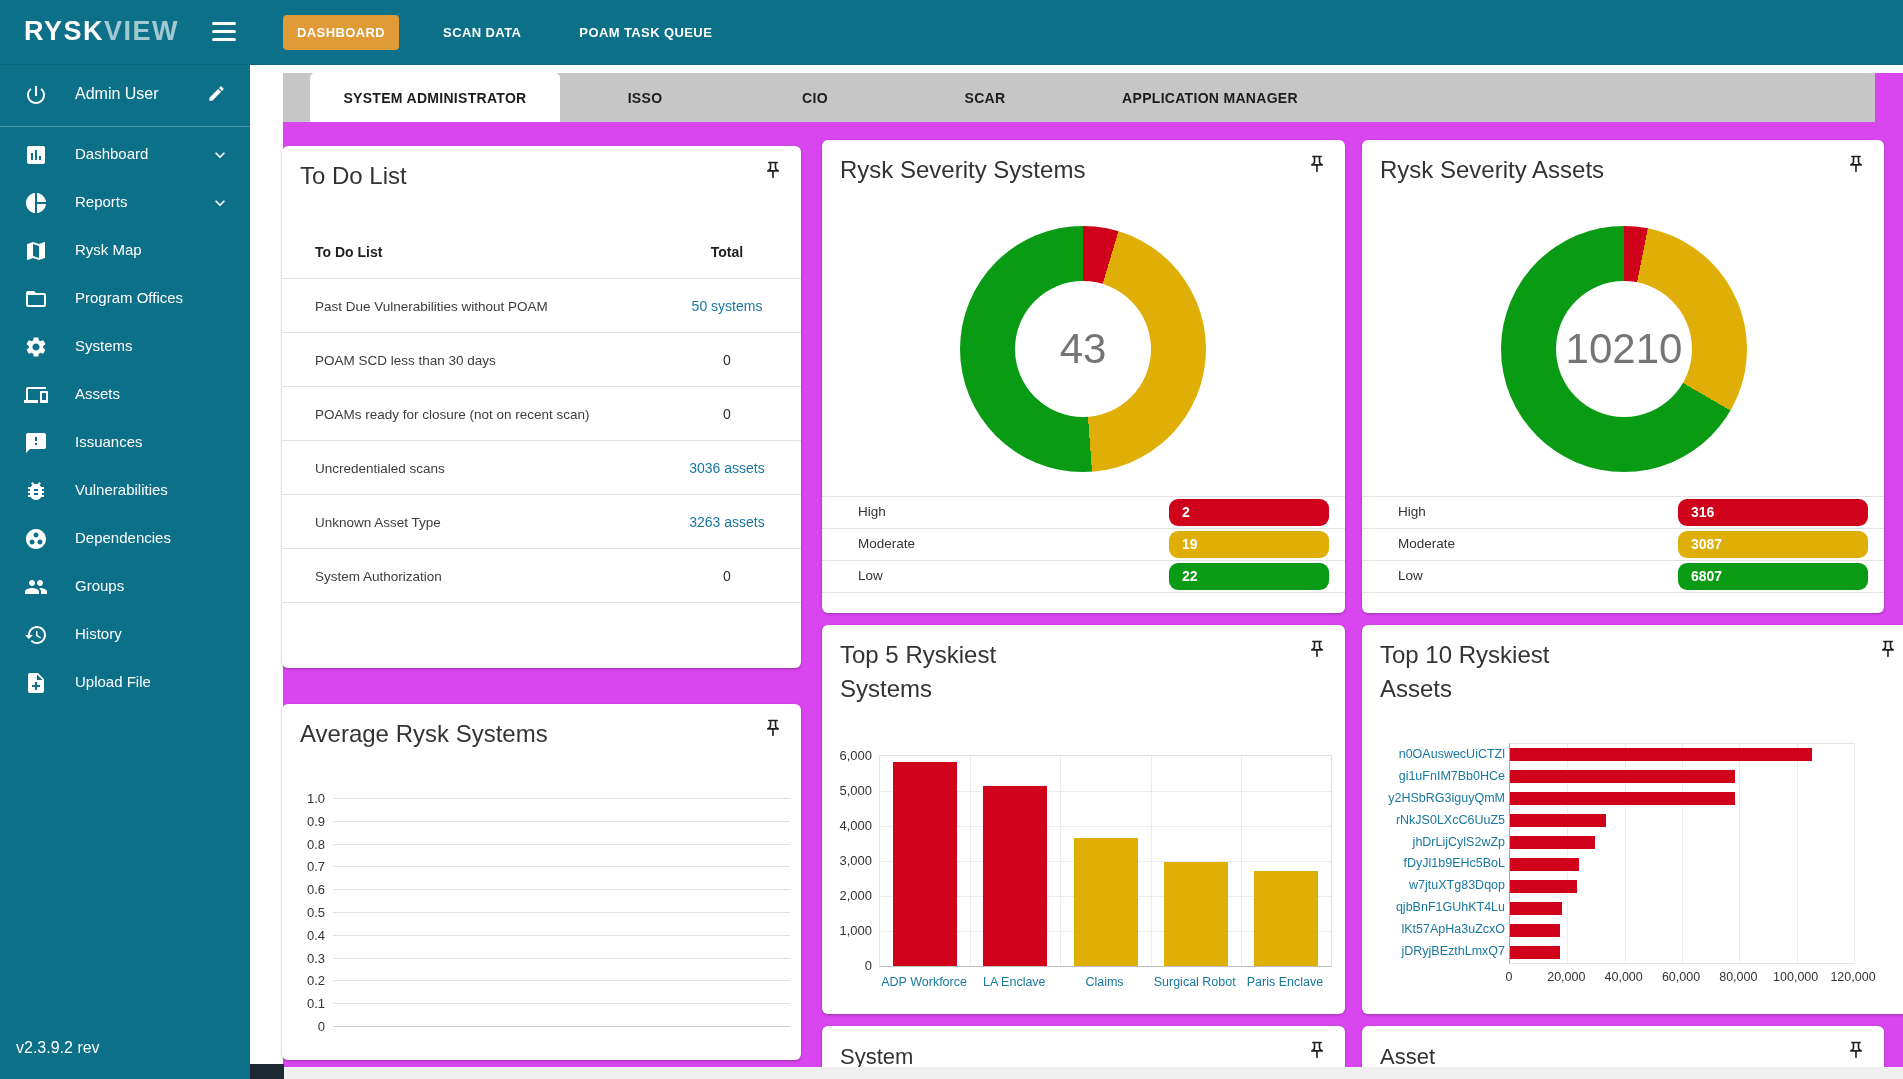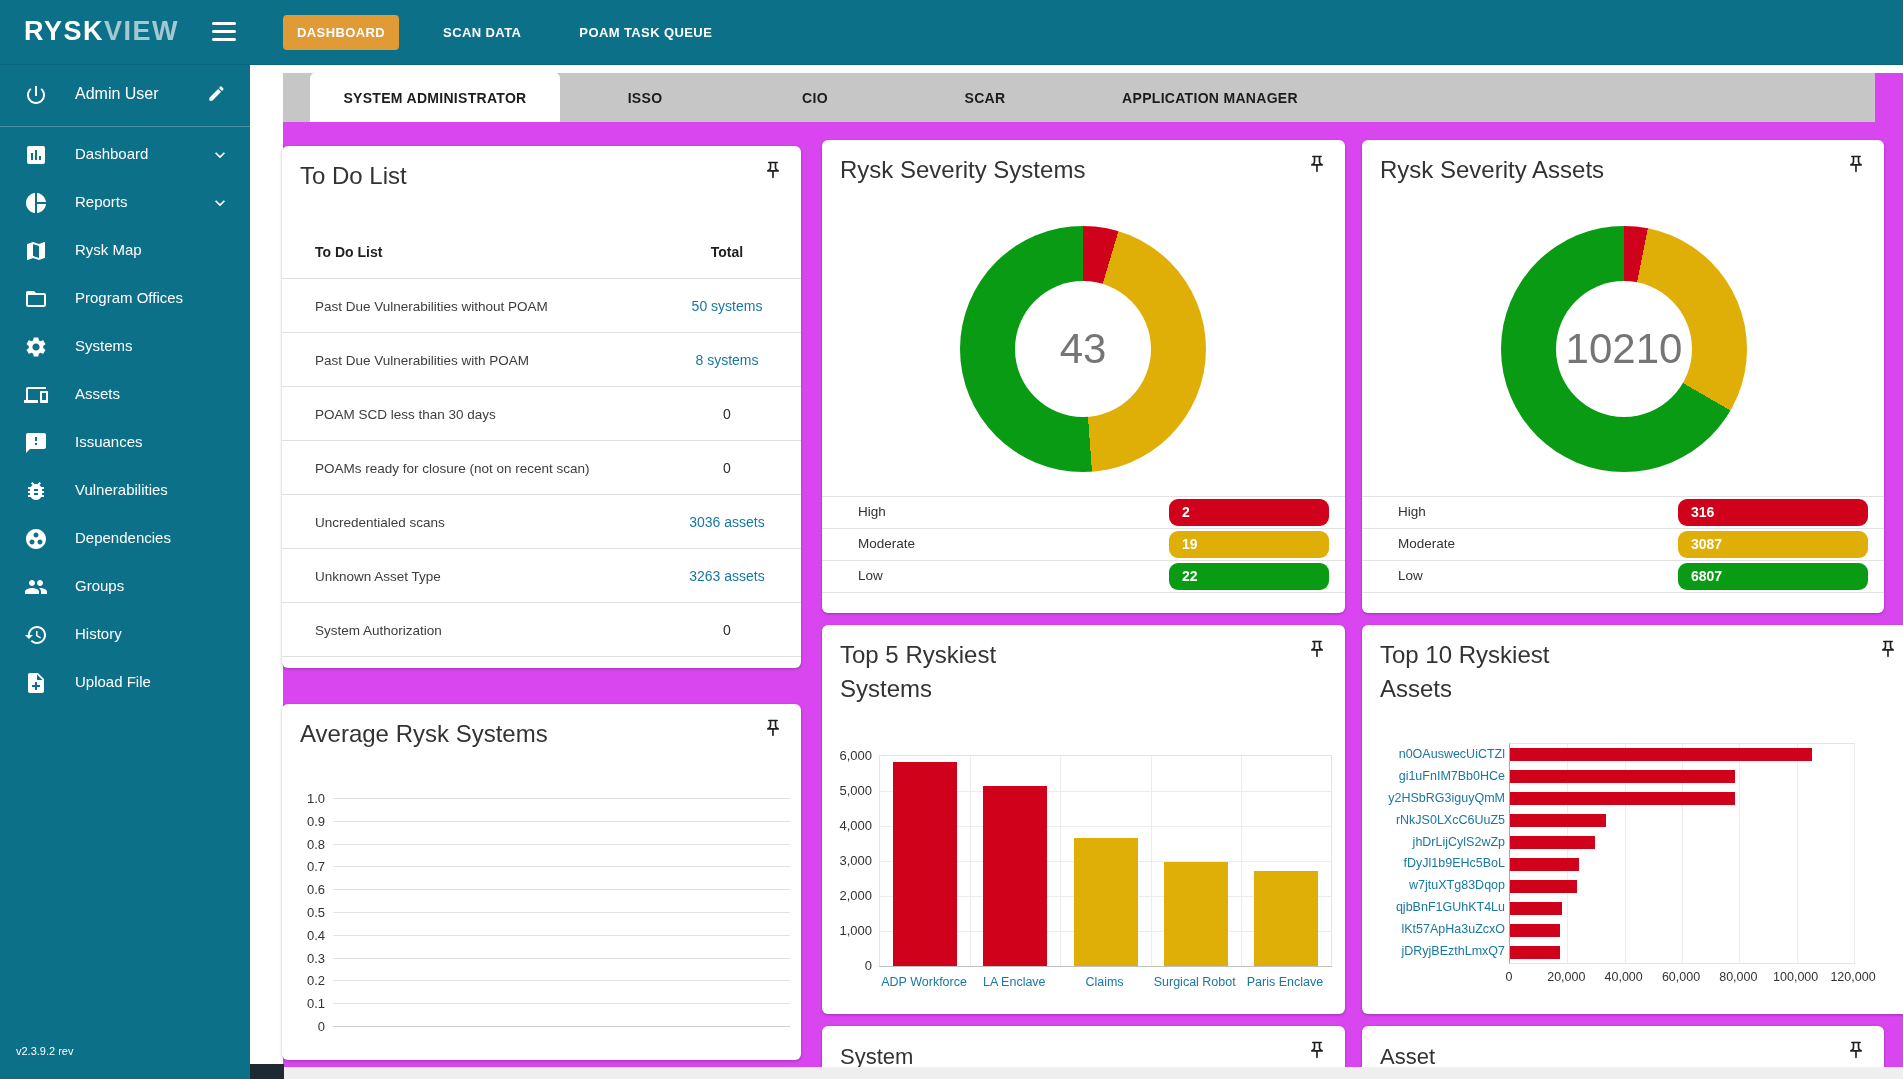--- a/index.html
+++ b/index.html
@@ -20,21 +20,21 @@
   .sidebar{position:absolute;left:0;top:64px;width:250px;height:1015px;background:#0d7089;z-index:20;}
   .user-row{position:relative;height:62px;border-bottom:1px solid rgba(255,255,255,.25);}
   .user-row .picon{position:absolute;left:24px;top:19px;}
   .user-row .uname{position:absolute;left:75px;top:21px;color:#fff;font-size:16px;font-weight:500;}
   .user-row .eicon{position:absolute;right:24px;top:20px;cursor:pointer;}
   .menu{list-style:none;margin:4px 0 0 0;padding:0;}
   .menu li{position:relative;height:48px;color:#fff;font-size:15px;font-weight:500;cursor:pointer;}
   .menu li .micon{position:absolute;left:24px;top:12px;}
   .menu li .mlabel{position:absolute;left:75px;top:14px;}
   .menu li .chev{position:absolute;right:20px;top:14px;}
-  .version{position:absolute;left:16px;bottom:22px;color:#fff;font-size:11px;}
+  .version{position:absolute;left:16px;bottom:22px;color:#fff;font-size:16px;}
 
   
   .content{position:absolute;left:250px;top:52px;width:1653px;height:1015px;background:#d946ef;overflow:hidden;}
   .gutter{position:absolute;left:0;top:0;width:33px;height:1015px;background:#fff;}
   .whiteband{position:absolute;left:0;top:0;width:1653px;height:21px;background:#fff;}
   .corner-block{position:absolute;left:250px;top:1064px;width:34px;height:15px;background:#1d2a33;z-index:40;}
 
   .tabstrip{position:absolute;left:33px;top:21px;width:1592px;height:49px;background:#c6c6c6;display:flex;padding-left:27px;box-sizing:border-box;}
   .tab{display:flex;align-items:center;justify-content:center;font-size:14px;font-weight:bold;letter-spacing:.3px;color:#1c1c1c;cursor:pointer;white-space:nowrap;}
   .tab.active{background:#fff;border-radius:5px 5px 0 0;}
@@ -239,24 +239,20 @@
       <div class="todo-table" id="todo-table">
           <div class="todo-row hdr">
             <span class="todo-label">To Do List</span>
             <span class="todo-total">Total</span>
           </div>
           <div class="todo-row">
             <span class="todo-label">Past Due Vulnerabilities without POAM</span>
             <span class="todo-total link">50 systems</span>
           </div>
           <div class="todo-row">
-            <span class="todo-label">Past Due Vulnerabilities with POAM</span>
-            <span class="todo-total link">8 systems</span>
-          </div>
-          <div class="todo-row">
             <span class="todo-label">POAM SCD less than 30 days</span>
             <span class="todo-total">0</span>
           </div>
           <div class="todo-row">
             <span class="todo-label">POAMs ready for closure (not on recent scan)</span>
             <span class="todo-total">0</span>
           </div>
           <div class="todo-row">
             <span class="todo-label">Uncredentialed scans</span>
             <span class="todo-total link">3036 assets</span>

